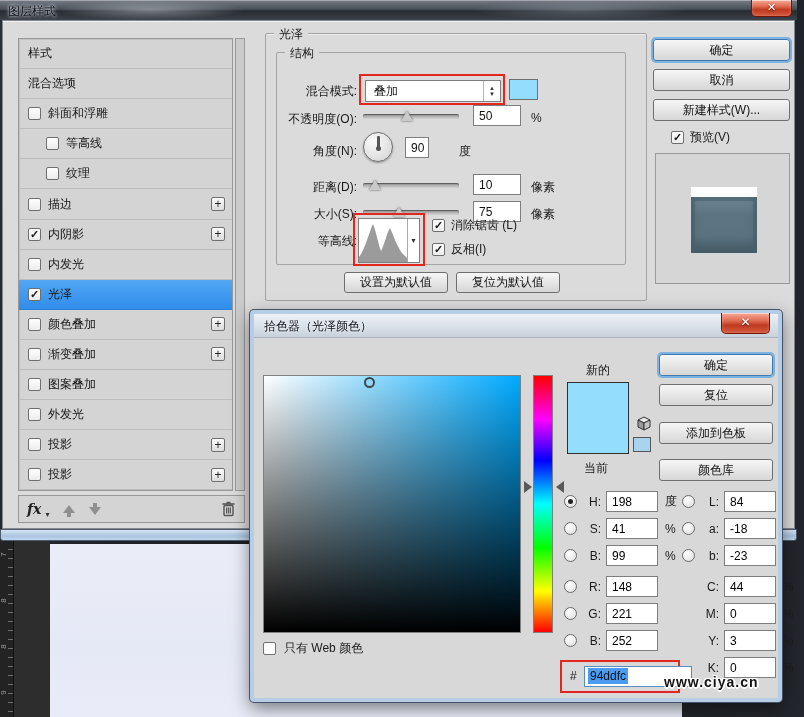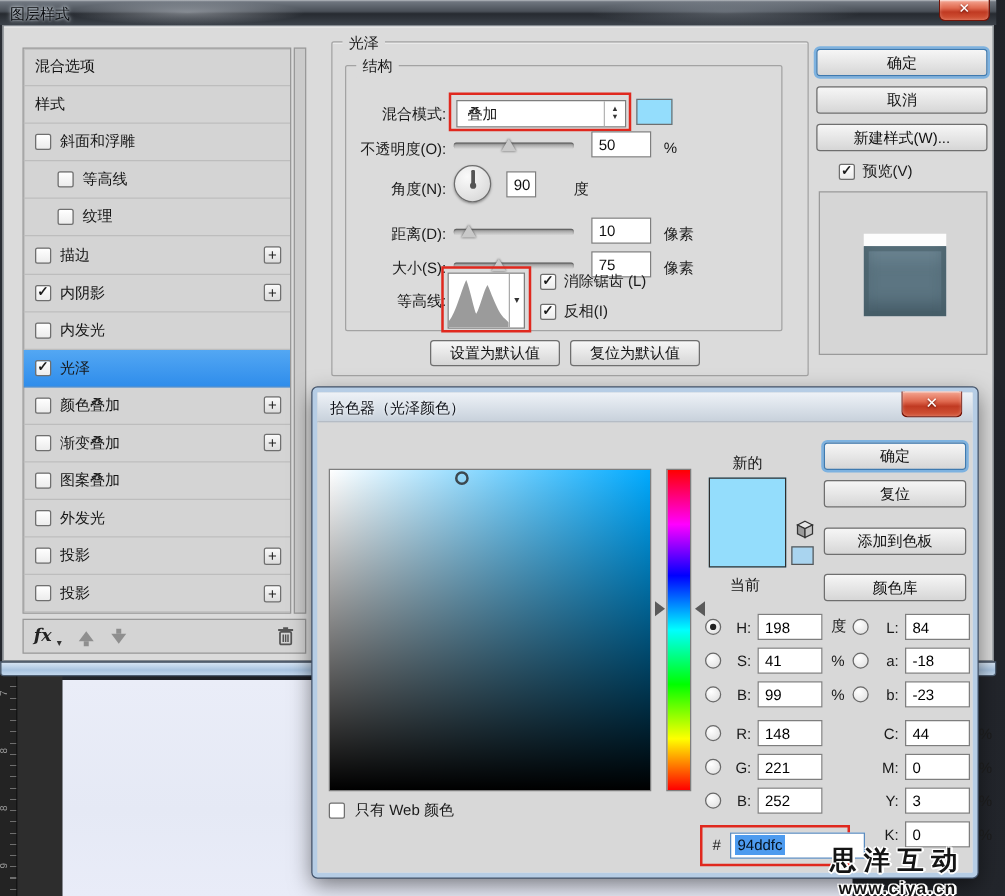--- a/index.html
+++ b/index.html
@@ -158,24 +158,24 @@
       <div class="blob1"></div>
       <div class="blob2"></div>
       <div class="ls-title">图层样式</div>
     </div>
     <div class="close-btn ls-close"><span>✕</span></div>
 
     <div class="ls-body">
 
       <div class="sidebar" id="sidebar">
           <div class="sb-row">
+            <span class="sb-label">样式</span>
+          </div>
+          <div class="sb-row">
             <span class="sb-label">混合选项</span>
-          </div>
-          <div class="sb-row">
-            <span class="sb-label">样式</span>
           </div>
           <div class="sb-row">
             <span class="checkbox"></span>
             <span class="sb-label">斜面和浮雕</span>
           </div>
           <div class="sb-row indent">
             <span class="checkbox"></span>
             <span class="sb-label">等高线</span>
           </div>
           <div class="sb-row indent">
@@ -453,17 +453,16 @@
       </div>
 
       <div class="web-row">
         <span class="checkbox" style="background:#fff;"></span>
         <span>只有 Web 颜色</span>
       </div>
     </div>
   </div>
 
   <div class="watermark">
-    <div class="wm1">思洋互动</div>
     <div class="wm2">www.ciya.cn</div>
   </div>
 
 </div>
 
 </body></html>

